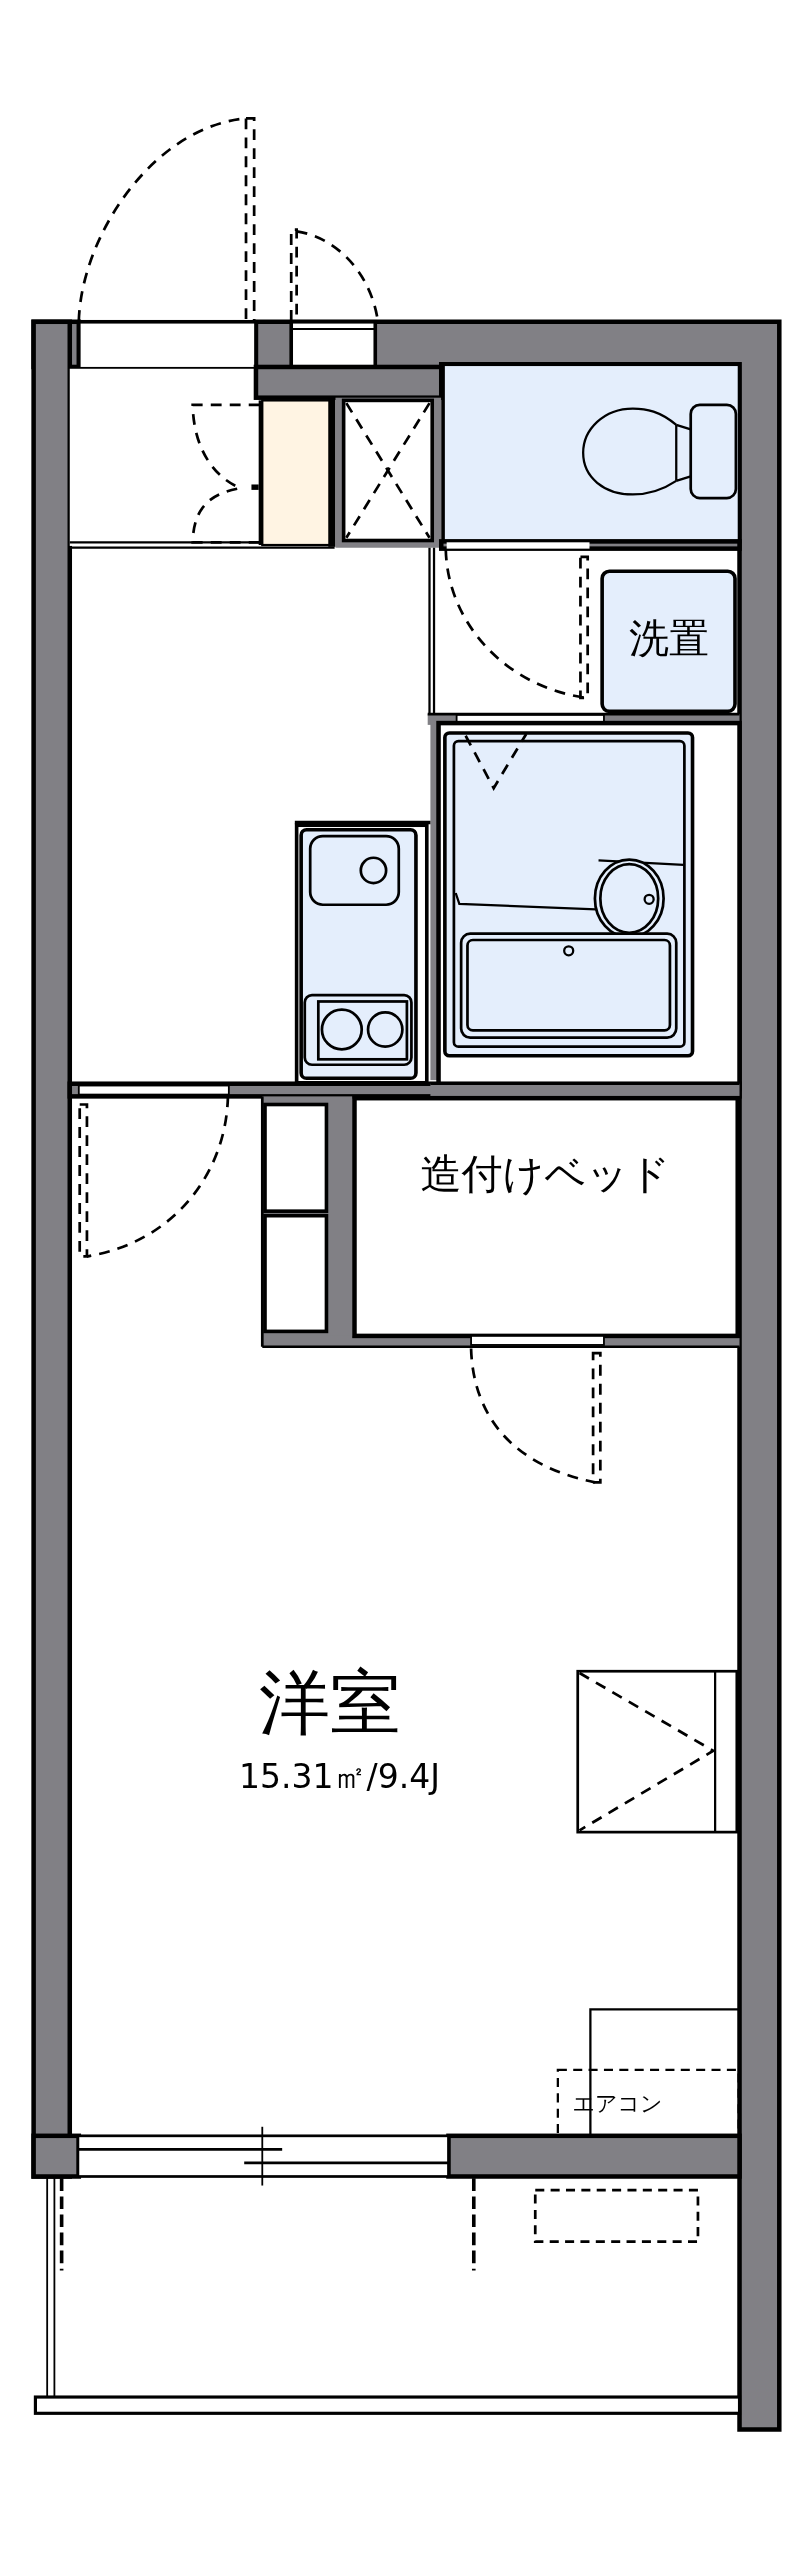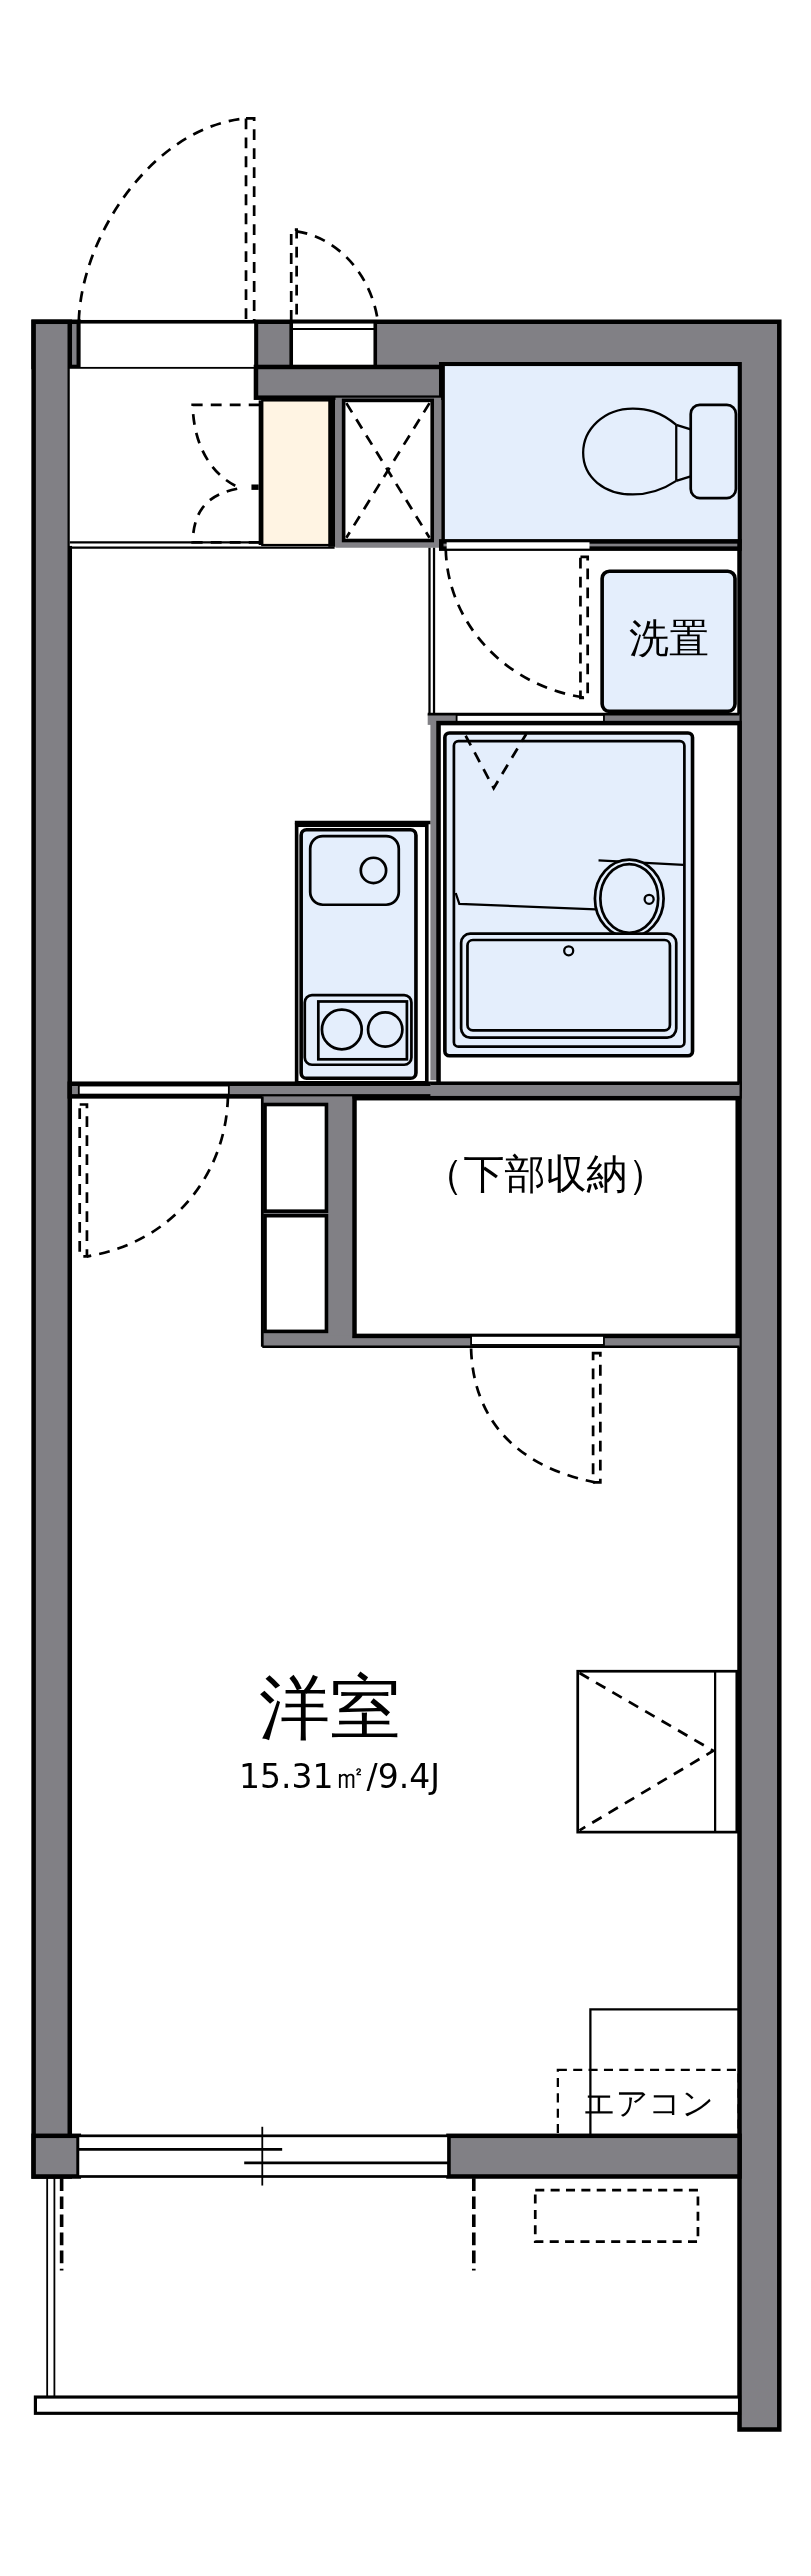--- a/index.html
+++ b/index.html
@@ -1,25 +1,25 @@
 <!DOCTYPE html>
 <html style="font-size:14.5px"><head>
 <meta charset="utf-8">
 <style>
   html, body { margin: 0; padding: 0; background: #ffffff; }
   body { width: 812px; height: 2576px; position: relative; overflow: hidden;
          font-family: "DejaVu Sans", "Liberation Sans", sans-serif; }
   #plan { position: absolute; left: 0; top: 0; }
   .label { position: absolute; color: #000000; white-space: nowrap; text-align: center;
            font-family: "DejaVu Sans", "Liberation Sans", sans-serif; }
-  .room-name { left: 163px; width: 334px; top: 1669px; font-size: 71px; line-height: 78px; }
+  .room-name { left: 163px; width: 334px; top: 1669px; font-size: 71px; line-height: 78px; font-family: Liberation Mono, monospace; }
   .room-area { left: 136px; width: 407px; top: 1750px; font-size: 33px; line-height: 54px; }
   .bed-label { left: 354px; width: 383px; top: 1146px; font-size: 41px; line-height: 56px; }
   .washer-label { left: 602px; width: 134px; top: 611px; font-size: 40px; line-height: 54px; }
-  .ac-label { left: 558px; width: 181px; top: 2079px; font-size: 32px; line-height: 49px; }
+  .ac-label { left: 527px; width: 181px; top: 2079px; font-size: 22px; line-height: 49px; }
 </style>
 </head>
 <body>
 
 <svg id="plan" width="812" height="2576" viewBox="0 0 898 2850" xmlns="http://www.w3.org/2000/svg">
   <defs>
     <style>
       .w { fill: #818085; stroke: #000; stroke-width: 5; }
       .ln { fill: none; stroke: #000; stroke-width: 4; }
       .thin { fill: none; stroke: #000; stroke-width: 2.5; }
@@ -210,20 +210,20 @@
     <g>
       <rect x="592" y="2423" width="180" height="57" fill="none" stroke="#000" stroke-width="3" stroke-dasharray="10 7"></rect>
     </g>
     <rect x="39" y="2652" width="779" height="18" fill="#fff" stroke="#000" stroke-width="3.5"></rect>
   </g>
 </svg>
 
 <div class="label washer-label">洗置</div>
 
 <div class="label bed-label">
-  <div>（下部収納）</div>
+  <div>造付けベッド</div>
 </div>
 
 <div class="label room-name">洋室</div>
 <div class="label room-area">15.31㎡/9.4J</div>
 
 <div class="label ac-label">エアコン</div>
 
 
 </body></html>

